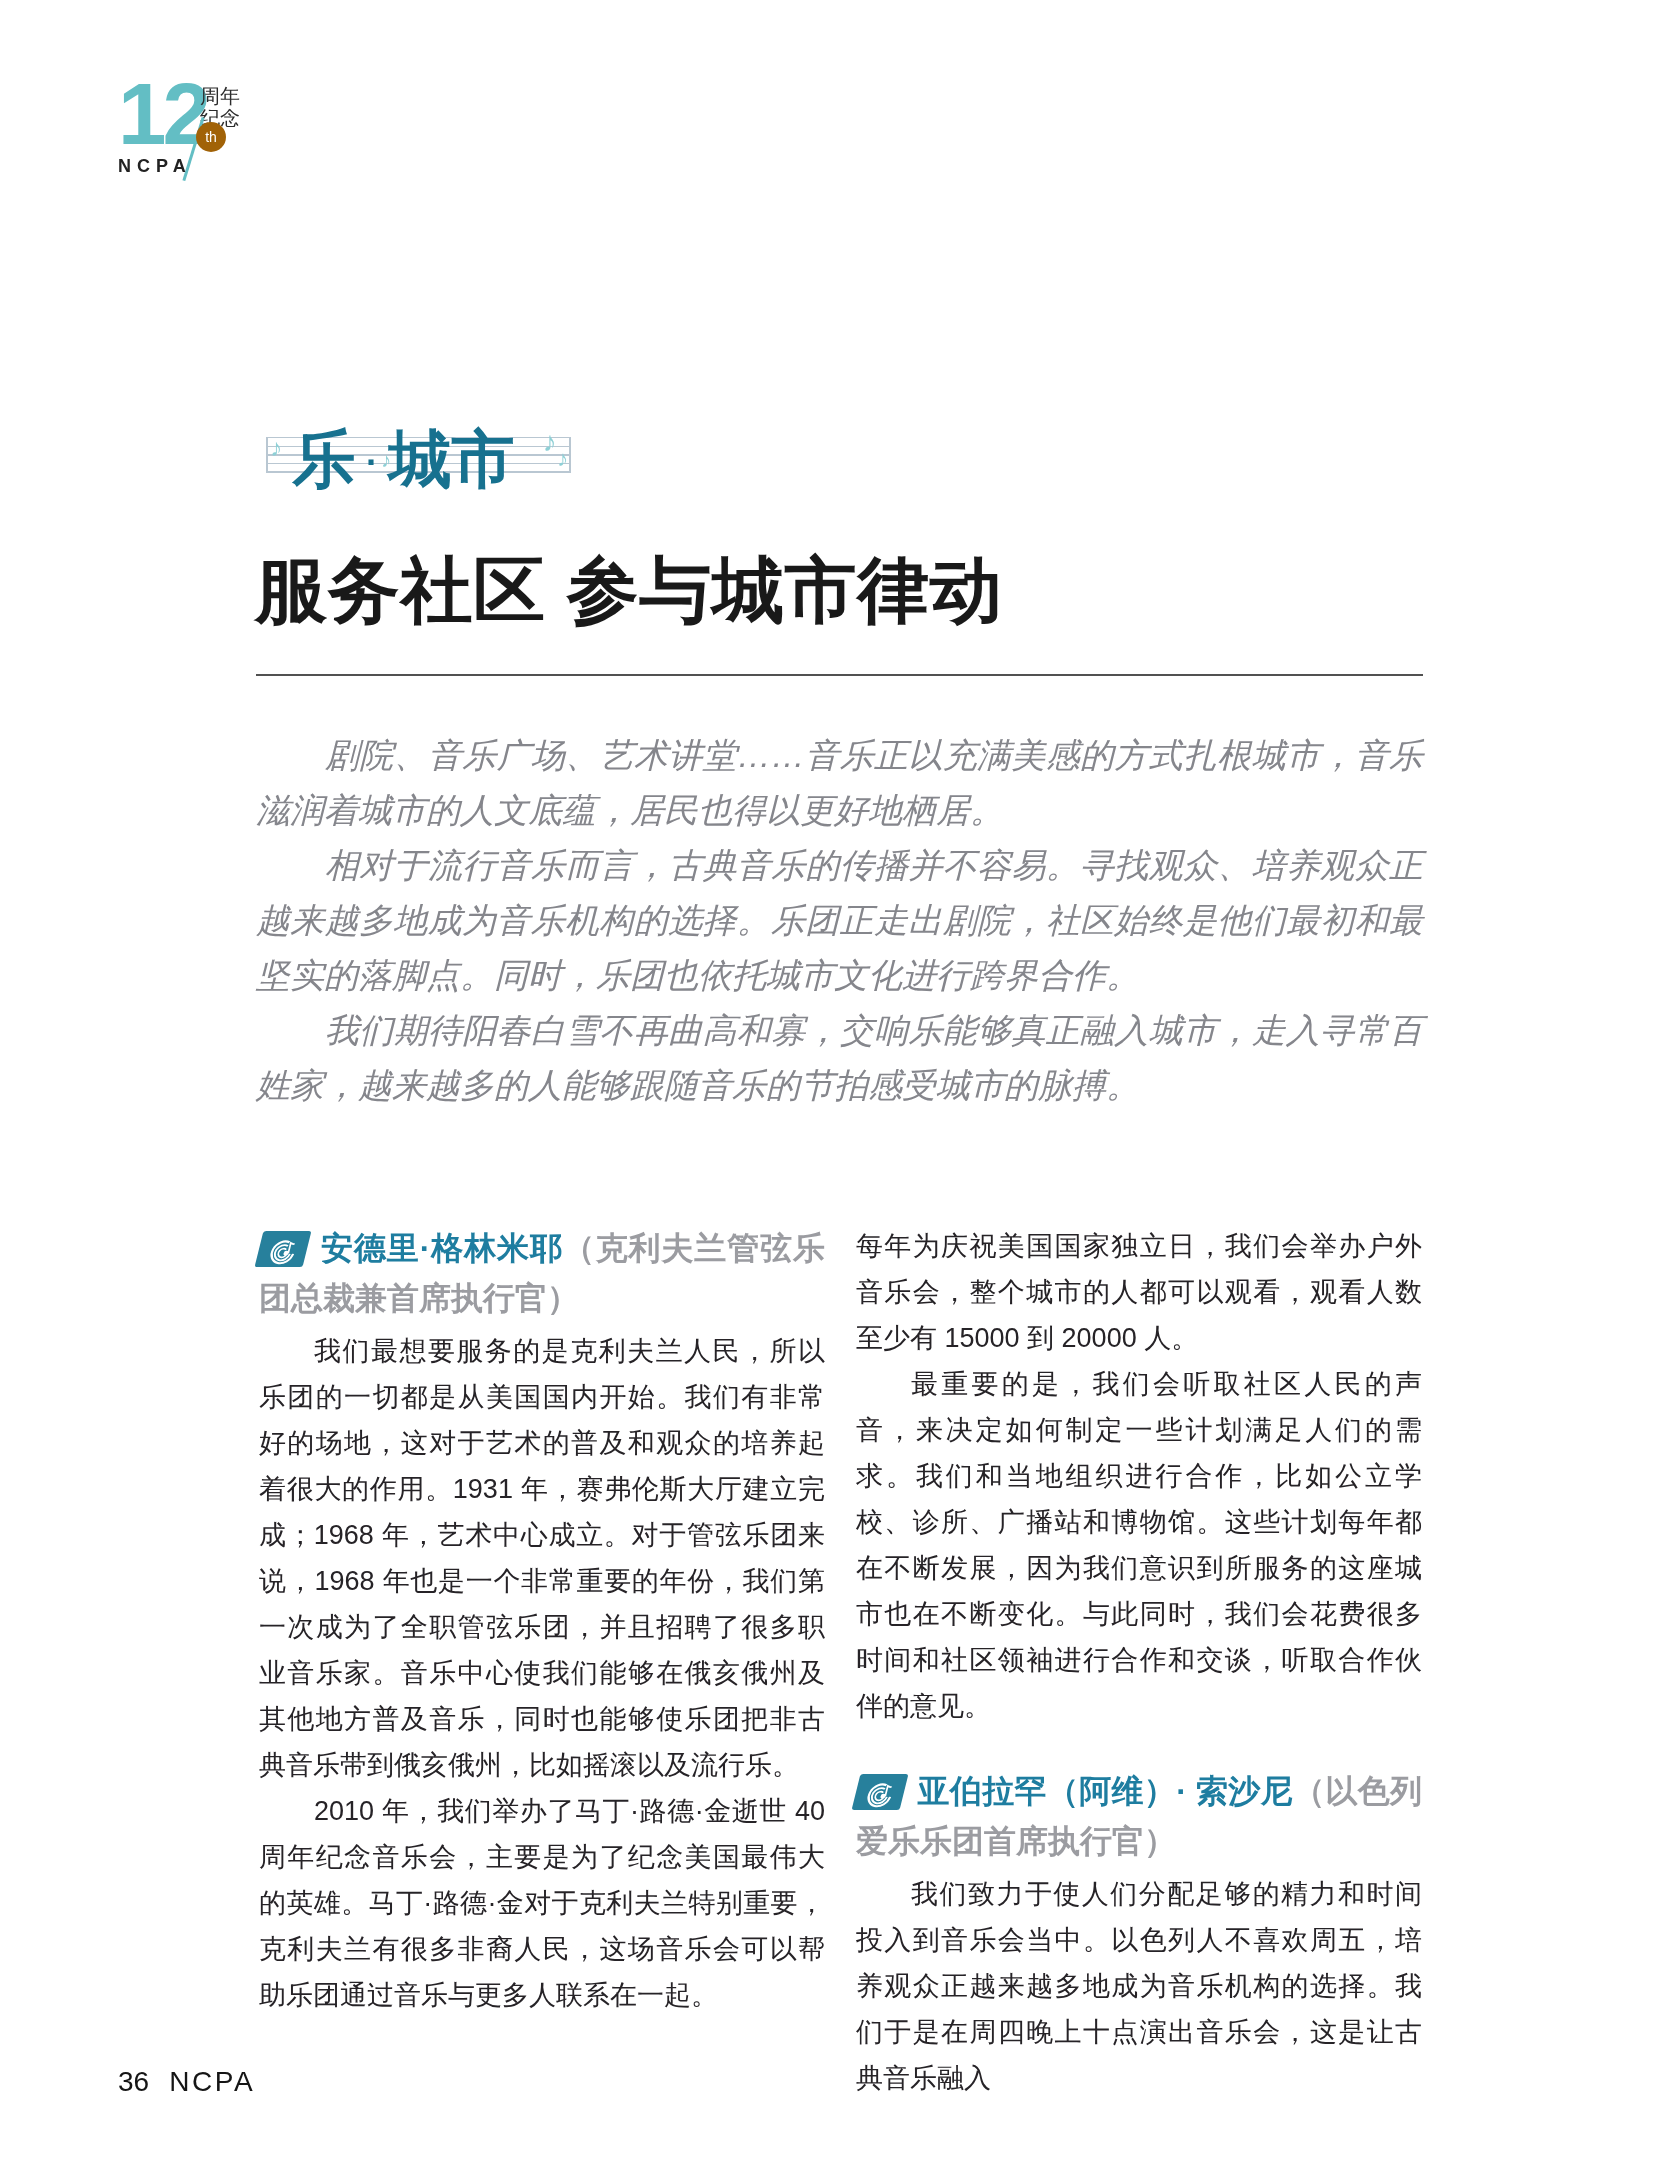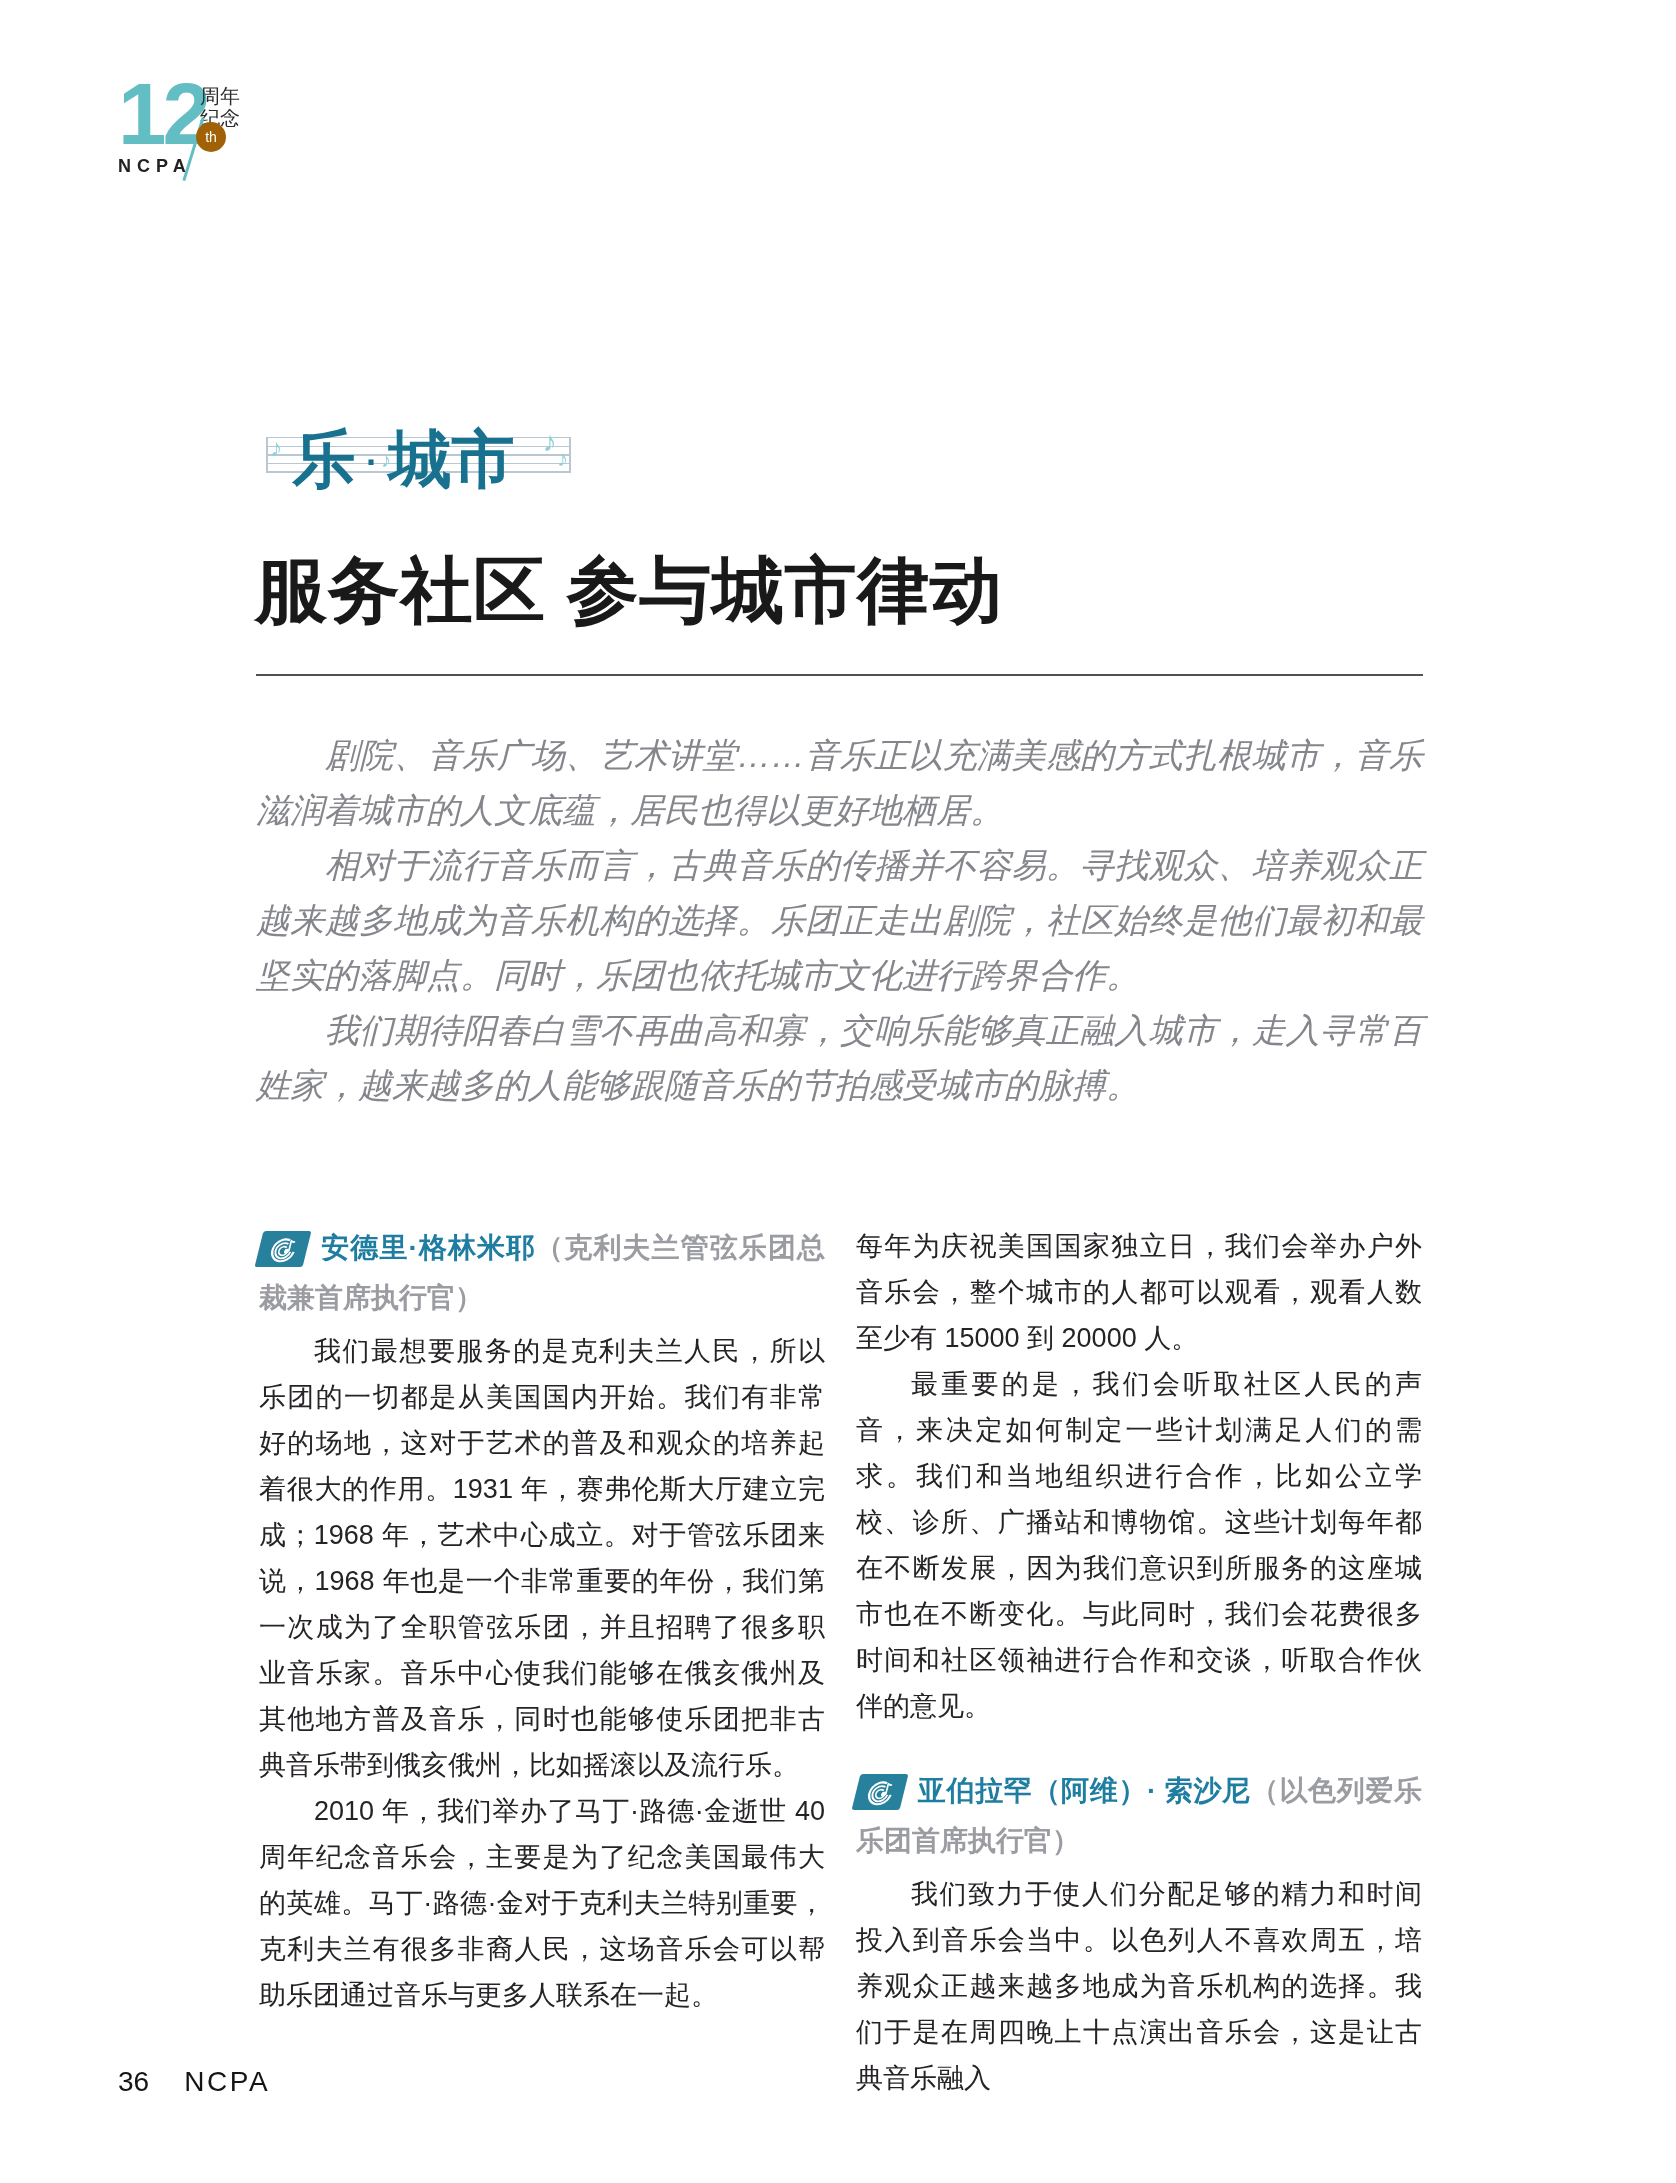--- a/index.html
+++ b/index.html
@@ -69,34 +69,34 @@
   
   .col { position:absolute; top:1223px; width:566px; }
   .col-left  { left:259px; }
   .col-right { left:856px; }
   .col p.body {
     margin:0; font-size:27px; line-height:46px; color:#262327;
     text-align:justify; text-indent:55px;
   }
   .col p.noindent { text-indent:0; }
 
-  .speaker { margin:0 0 5.3px 0; font-size:28px; font-weight:700; line-height:50px; text-align:justify; }
+  .speaker { margin:0 0 5.3px 0; font-size:32px; font-weight:700; line-height:50px; text-align:justify; }
   .speaker-gap { margin-top:37px; }
   .badge {
     display:inline-block; width:48px; height:36px; background:#27809c;
     transform:skewX(-14deg); border-radius:2.6px; margin-right:13.2px;
     vertical-align:-8px; text-align:center;
   }
   .badge svg { margin-top:3.3px; }
   .speaker-name { color:#1e7da0; }
   .speaker-role { color:#9b9ca1; }
 
   
   .footer {
-    position:absolute; left:118px; top:2066px; display:flex; gap:35px;
+    position:absolute; left:118px; top:2066px; display:flex; gap:20px;
     font-size:28px; color:#151515; font-weight:500;
   }
   .footer .brand { letter-spacing:2.6px; }
 </style>
 </head>
 <body>
 
 <div class="page">
 
   <div class="logo">

